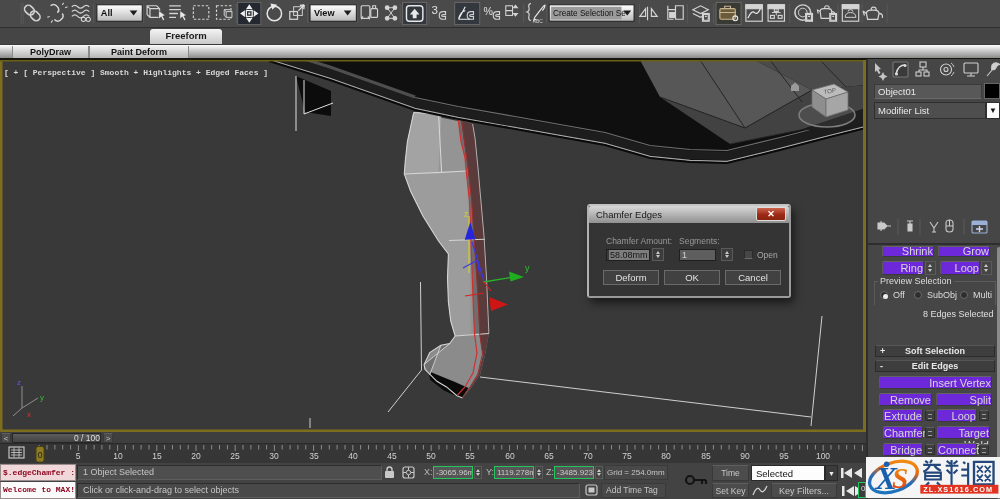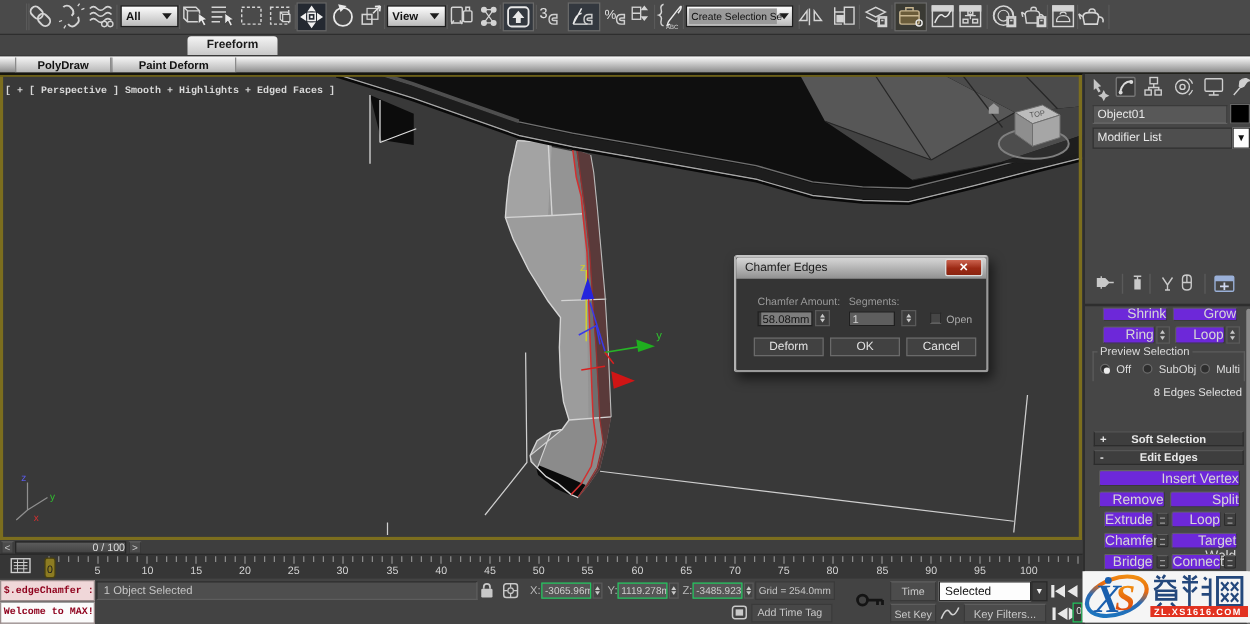--- a/index.html
+++ b/index.html
@@ -459,20 +459,21 @@
 <div class="slbl" style="left:424px;top:467px">X:</div>
 <div class="coordf" style="left:433px;top:466px;width:40px">-3065.96m</div>
 <div class="dspin" style="left:474px;top:466px;width:8px;height:13px;background:#444"></div>
 <div class="slbl" style="left:486px;top:467px">Y:</div>
 <div class="coordf" style="left:494px;top:466px;width:40px">1119.278m</div>
 <div class="dspin" style="left:535px;top:466px;width:8px;height:13px;background:#444"></div>
 <div class="slbl" style="left:546px;top:467px">Z:</div>
 <div class="coordf" style="left:554px;top:466px;width:40px">-3485.923</div>
 <div class="dspin" style="left:595px;top:466px;width:8px;height:13px;background:#444"></div>
 <div class="sfield" style="left:604px;top:465px;width:64px;height:15px;background:#484848;border-color:#3a3a3a;font-size:8px;padding-left:2px">Grid = 254.0mm</div>
+<div class="sfield" style="left:77px;top:483px;width:503px;height:15px;background:#494949">Click or click-and-drag to select objects</div>
 <svg class="abs" style="left:584px;top:483px" width="16" height="15" viewBox="0 0 16 15">
       <rect x="2" y="2" width="11" height="10" rx="2" fill="none" stroke="#c9c9c9" stroke-width="1.2"></rect>
       <rect x="4.5" y="4.5" width="6" height="5" fill="#c9c9c9"></rect>
     </svg>
 <div class="sfield" style="left:601px;top:483px;width:65px;height:15px;background:#484848;border-color:#3a3a3a;font-size:8.5px;padding-left:4px">Add Time Tag</div>
 <svg class="abs" style="left:682px;top:463px" width="30" height="35" viewBox="0 0 30 35">
       <circle cx="8" cy="17" r="4" fill="none" stroke="#141414" stroke-width="2.2"></circle>
       <path d="M12 17 h12 M20 17 v4 M24 17 v4" stroke="#141414" stroke-width="2.2" fill="none"></path>
     </svg>
 <div class="sbtn" style="left:712px;top:465px;width:37px;height:16px;line-height:15px;font-size:8.5px">Time Key</div>

